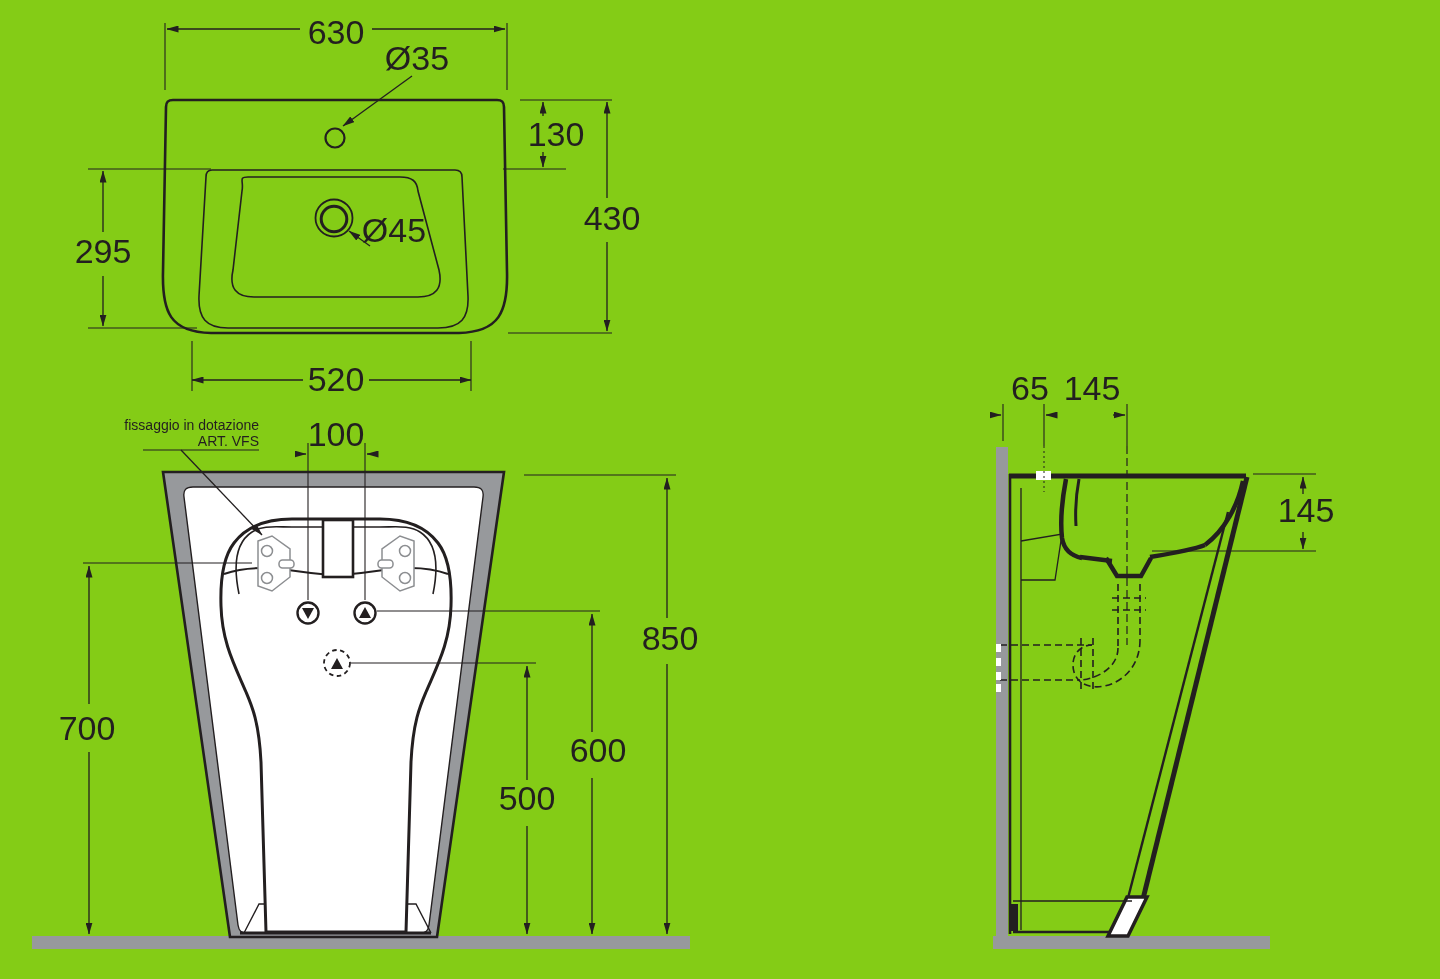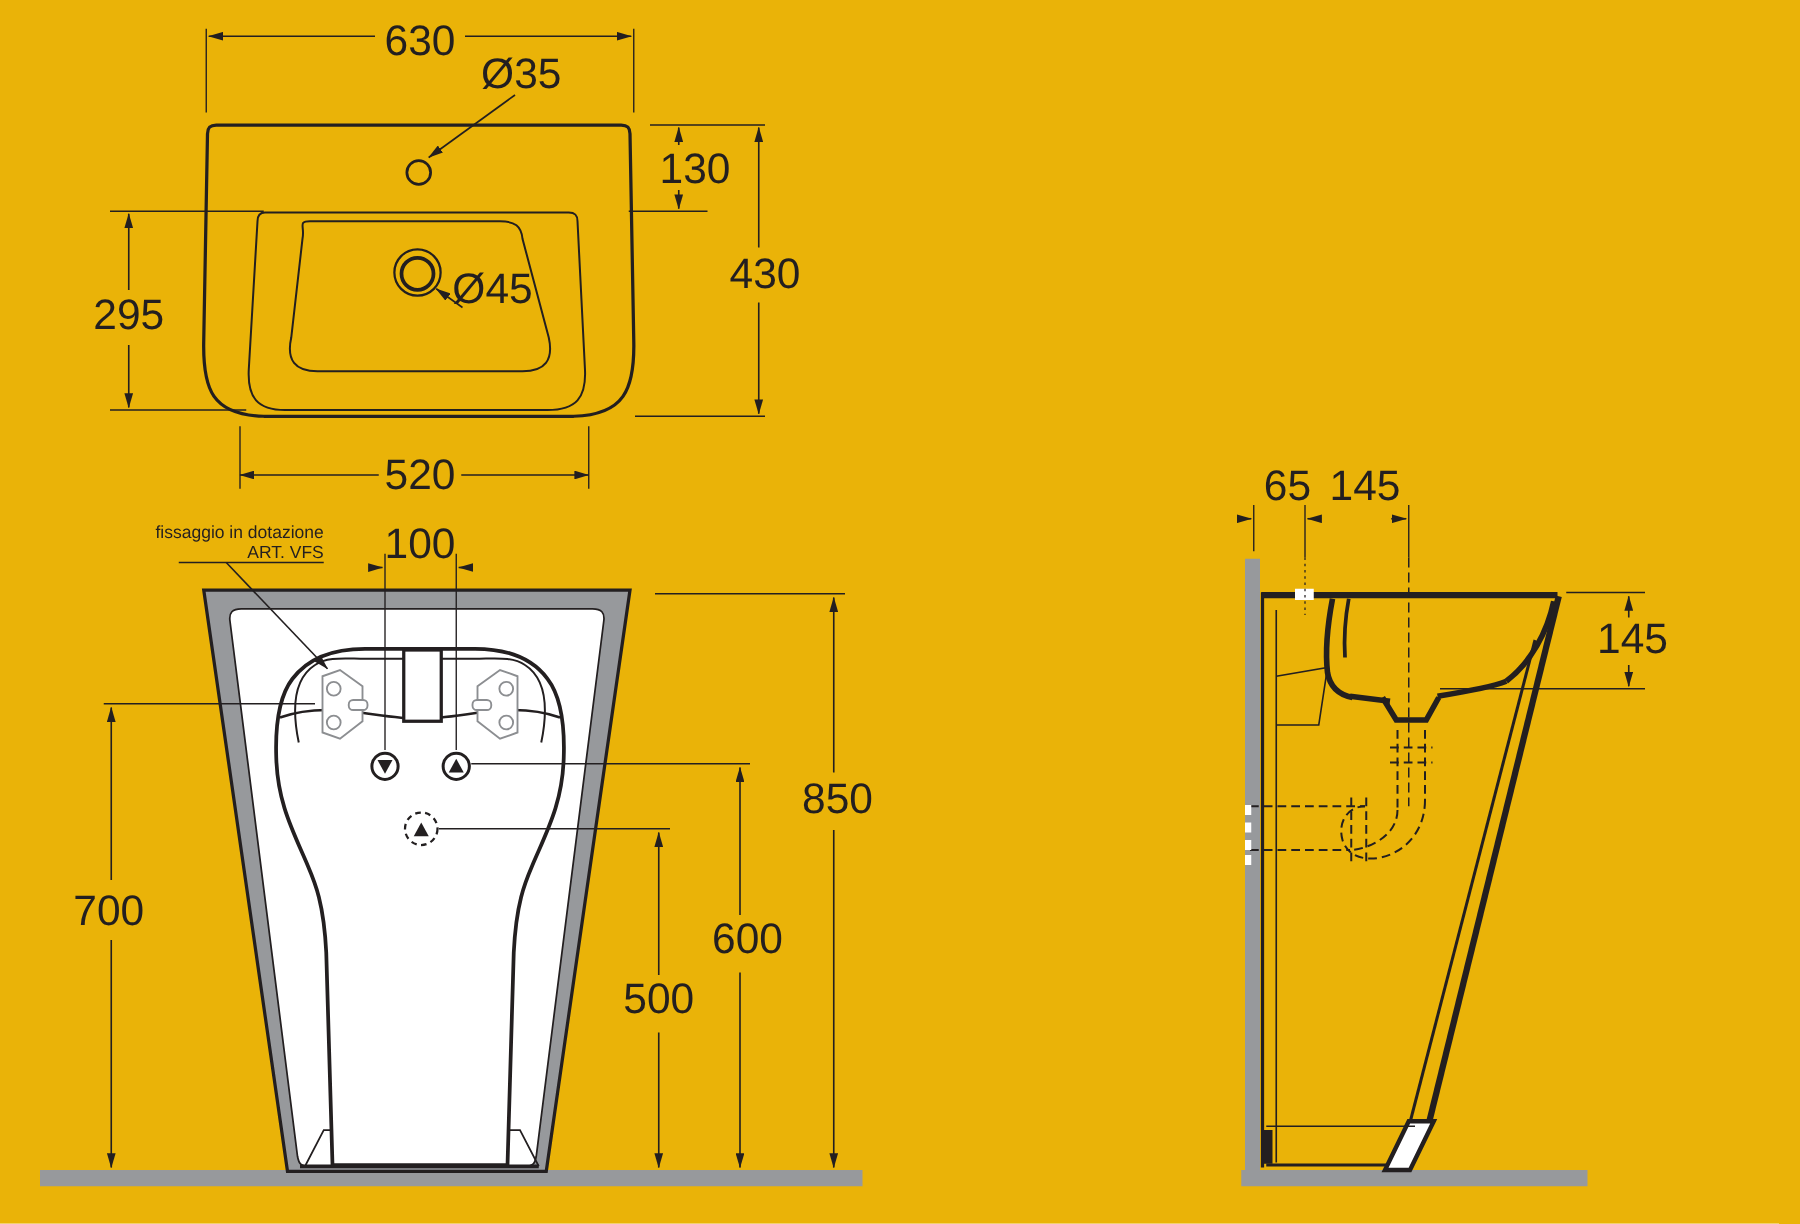--- a/index.html
+++ b/index.html
@@ -1,16 +1,16 @@
 <!DOCTYPE html>
 <html><head>
 <meta charset="utf-8">
 <style>
   html,body{margin:0;padding:0;background:#ffffff;}
-  .stage{position:relative;width:1440px;height:979px;background:#eab308;overflow:hidden;}
+  .stage{position:relative;width:1440px;height:979px;background:#84cc16;overflow:hidden;}
   svg{display:block;}
   text{font-family:"Liberation Sans", sans-serif; fill:#231f20;}
   .dim{font-size:34px;}
   .note{font-size:14px;}
 </style>
 </head>
 <body>
 
 <div class="stage">
 <svg width="1440" height="979" viewBox="0 0 1440 979">

